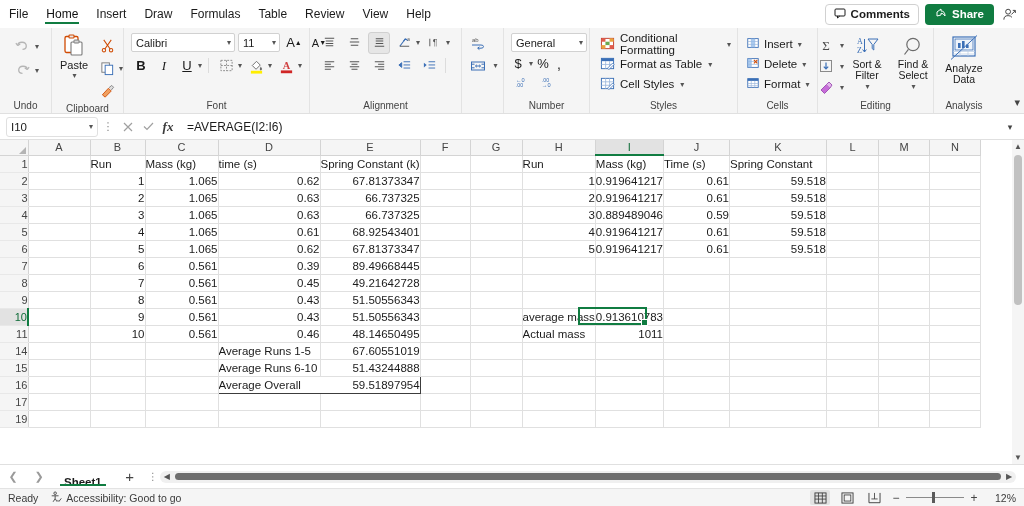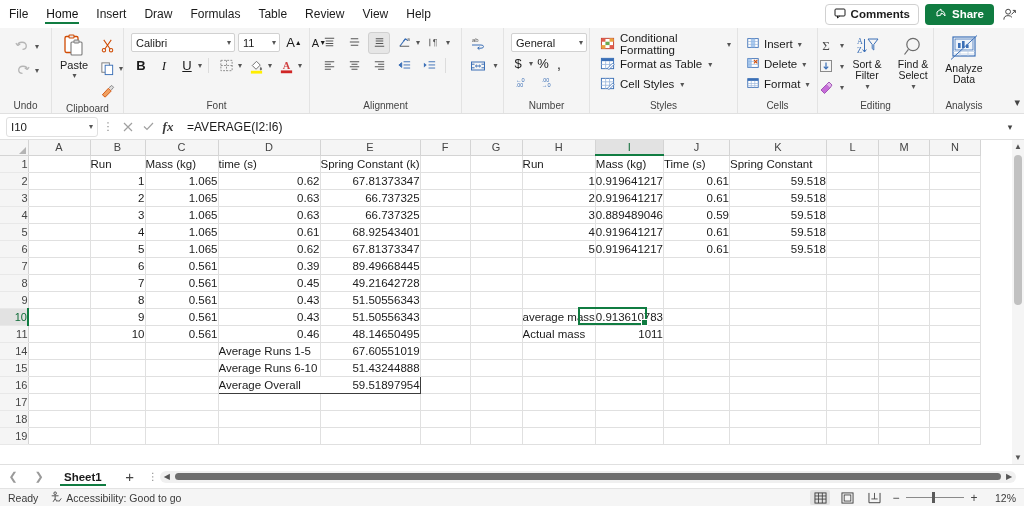--- a/index.html
+++ b/index.html
@@ -166,21 +166,21 @@
   .vscroll .vup { top:0; } .vscroll .vdn { bottom:0; }
   .vthumb { position:absolute; left:2px; right:2px; top:15px; height:150px; background:#c1c1c1; border-radius:4px; }
 
   
   .sheetbar {
     flex:0 0 24px; display:flex; align-items:stretch; background:#fff;
     border-top:1px solid #e0e0e0;
   }
   .navbtn { width:26px; display:flex; align-items:center; justify-content:center; font-size:11px; color:#9a9a9a; cursor:default; }
   .sheet-tab {
-    display:flex; align-items:center; padding:0 12px; font-size:11.5px; font-weight:bold;
+    display:flex; align-items:flex-end; padding:0 12px; font-size:11.5px; font-weight:bold;
     position:relative; cursor:default;
   }
   .sheet-tab.active::after { content:""; position:absolute; left:8px; right:8px; bottom:2px; height:2px; background:#107c41; }
   .sheet-add { width:32px; display:flex; align-items:center; justify-content:center; font-size:15px; color:#444; cursor:default; }
   .hscroll-area { flex:1; display:flex; align-items:center; padding-right:8px; }
   .hdots { font-size:10px; color:#8a8a8a; letter-spacing:0; width:14px; text-align:center;
            line-height:6px; padding-top:0; }
   .hscroll {
     flex:1; height:12px; background:#f0f0f0; border-radius:6px; display:flex;
     align-items:center; padding:0 2px; gap:3px;
@@ -949,37 +949,20 @@
               <td class="cell" style=""></td>
               <td class="cell" style=""></td>
               <td class="cell" style=""></td>
               <td class="cell" style=""></td>
               <td class="cell" style=""></td>
               <td class="cell" style=""></td>
               <td class="cell" style=""></td>
             </tr>
             <tr style="height:17px;">
               <th class="rowhdr">17</th>
-              <td class="cell" style=""></td>
-              <td class="cell" style=""></td>
-              <td class="cell" style=""></td>
-              <td class="cell" style=""></td>
-              <td class="cell" style=""></td>
-              <td class="cell" style=""></td>
-              <td class="cell" style=""></td>
-              <td class="cell" style=""></td>
-              <td class="cell" style=""></td>
-              <td class="cell" style=""></td>
-              <td class="cell" style=""></td>
-              <td class="cell" style=""></td>
-              <td class="cell" style=""></td>
-              <td class="cell" style=""></td>
-            </tr>
-            <tr style="height:17px;">
-              <th class="rowhdr">18</th>
               <td class="cell" style=""></td>
               <td class="cell" style=""></td>
               <td class="cell" style=""></td>
               <td class="cell" style=""></td>
               <td class="cell" style=""></td>
               <td class="cell" style=""></td>
               <td class="cell" style=""></td>
               <td class="cell" style=""></td>
               <td class="cell" style=""></td>
               <td class="cell" style=""></td>

